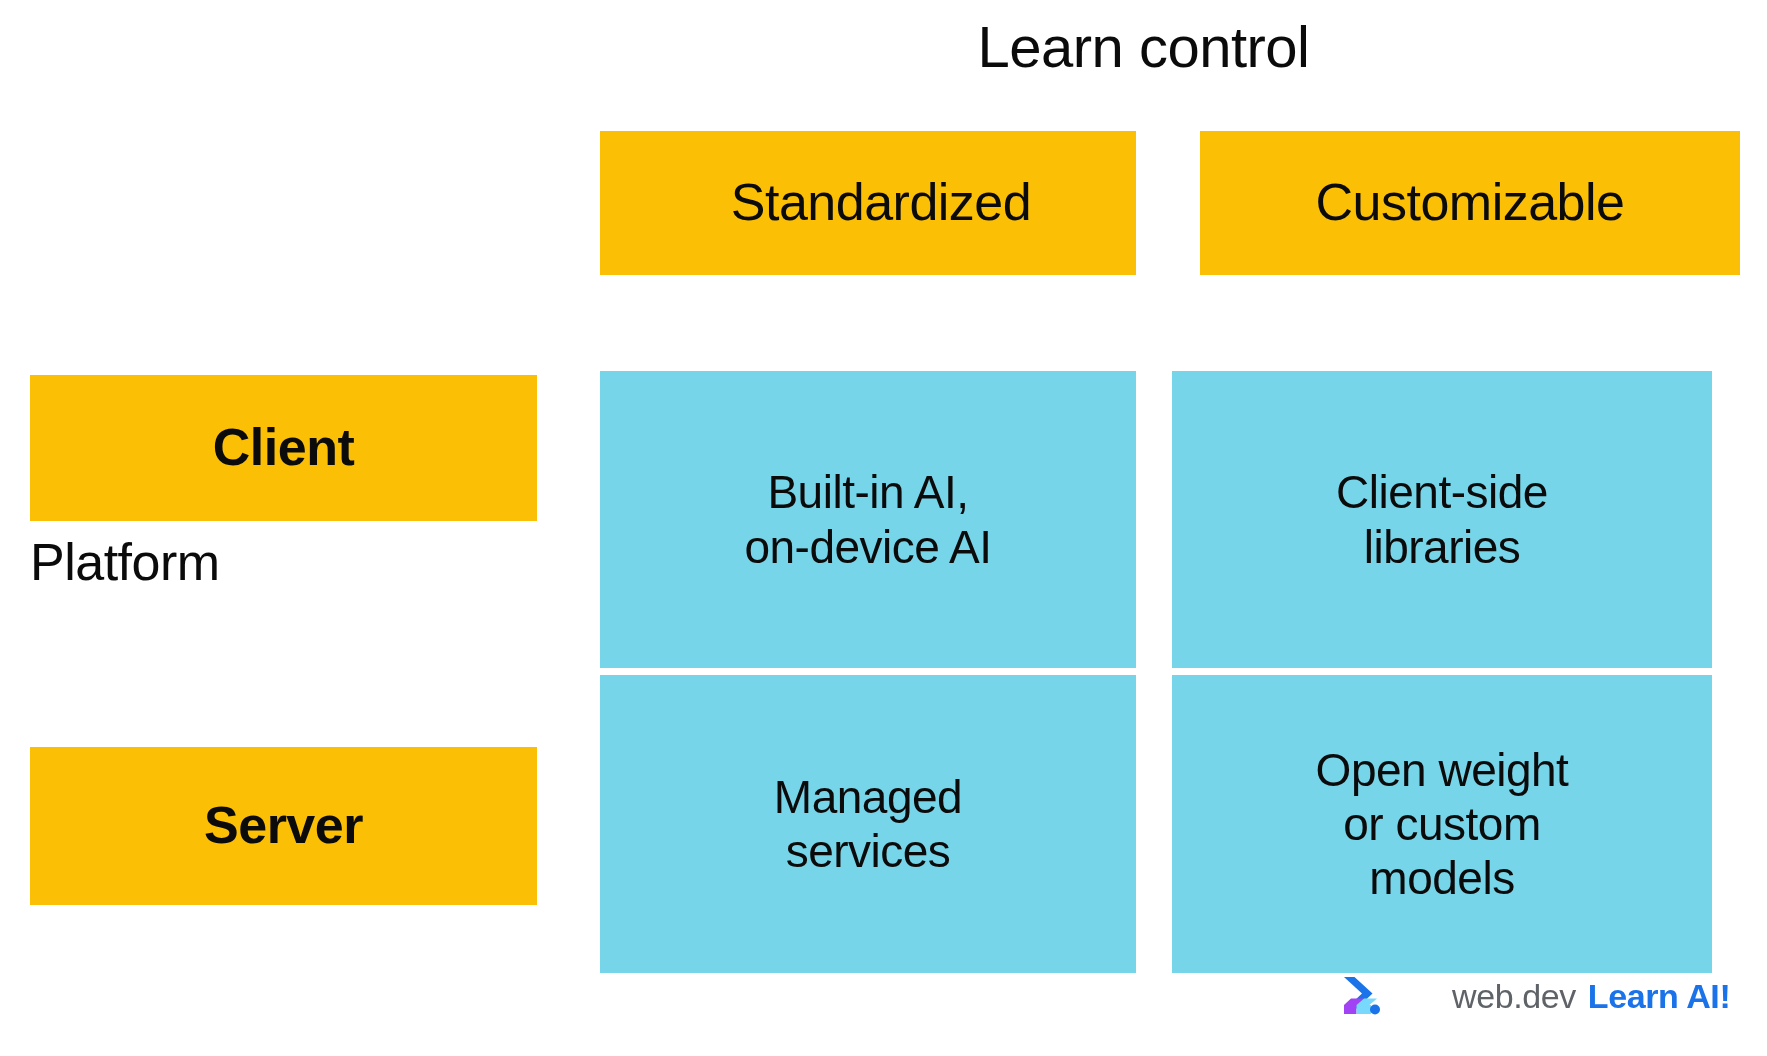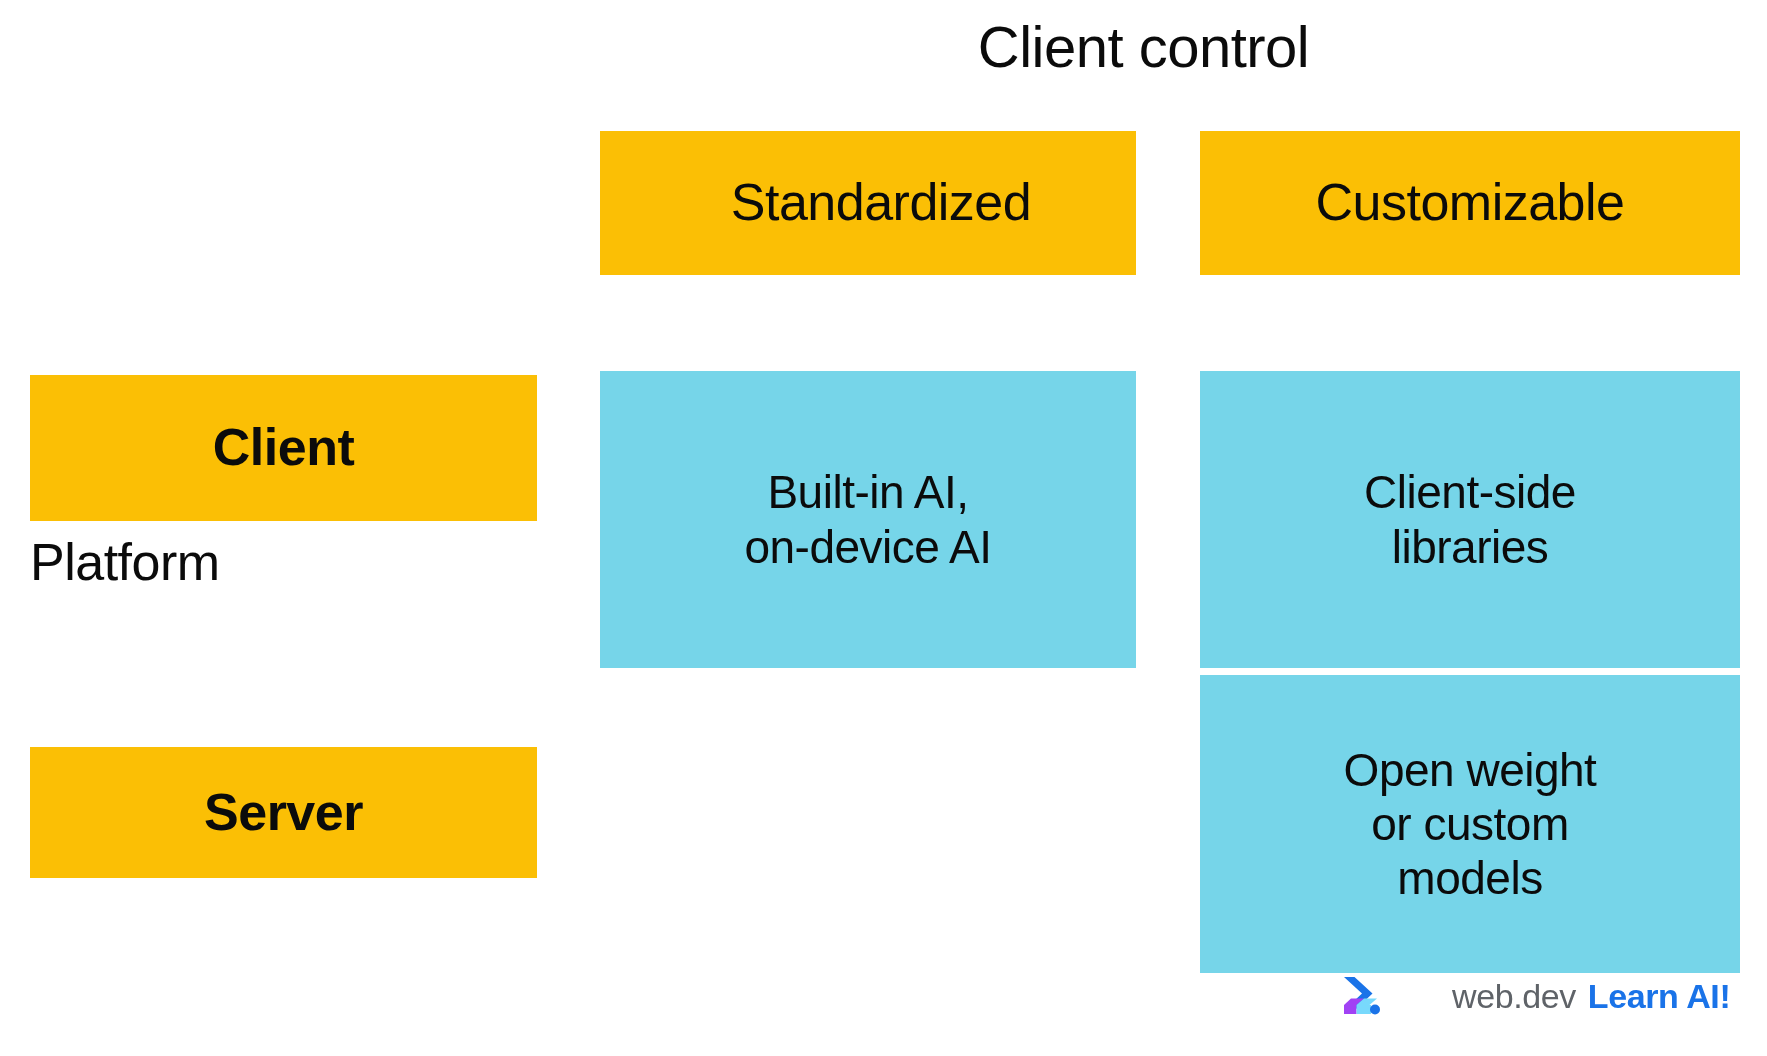--- a/index.html
+++ b/index.html
@@ -60,41 +60,41 @@
   .col-head.c2 { left: 1200px; width: 540px; }
 
   
   .row-label {
     left: 30px;
     width: 507px;
     font-size: 52px;
     font-weight: 700;
   }
   .row-label.r1 { top: 375px; height: 146px; }
-  .row-label.r2 { top: 747px; height: 131px; }
+  .row-label.r2 { top: 747px; height: 158px; }
 
   
   .axis-label {
     position: absolute;
     left: 30px;
     width: 507px;
     top: 532px;
     font-size: 52px;
     font-weight: 400;
     color: #0b0b0b;
     letter-spacing: -0.5px;
   }
 
   
   .cell {
     font-size: 46px;
     font-weight: 400;
   }
   .cell.col1 { left: 600px;  width: 536px; }
-  .cell.col2 { left: 1200px; width: 540px; }
+  .cell.col2 { left: 1172px; width: 540px; }
   .cell.row1 { top: 323px; height: 297px; margin-top: 48px; }
   .cell.row2 { top: 675px; height: 298px; }
 
   
   .logo {
     position: absolute;
     left: 1342px;
     top: 972px;
     display: flex;
     align-items: center;
@@ -121,21 +121,21 @@
     color: #1A73E8;
     font-weight: 700;
     margin-left: 12px;
   }
 </style>
 </head>
 <body>
 
 <div id="canvas">
 
-  <div class="title">Client control</div>
+  <div class="title">Learn control</div>
 
   <div class="box yellow col-head c1">
     <span>Standardized</span>
   </div>
 
   <div class="box yellow col-head c2">
     <span>Customizable</span>
   </div>
 
   <div class="box yellow row-label r1">
@@ -149,20 +149,23 @@
   </div>
 
   <div class="box cyan cell col1 row1">
     <span>Built-in AI,<br>on-device AI</span>
   </div>
 
   <div class="box cyan cell col2 row1">
     <span>Client-side<br>libraries</span>
   </div>
 
+  <div class="box cyan cell col1 row2">
+    <span>Managed<br>services</span>
+  </div>
 
   <div class="box cyan cell col2 row2">
     <span>Open weight<br>or custom<br>models</span>
   </div>
 
   <div class="logo">
     <svg class="logo-mark" viewBox="0 0 46 42">
       <path d="M2 2 L12.5 2 L30.5 18.5 L12.5 35.5 L2 35.5 L20 18.5 Z" fill="#1A73E8"></path>
       <path d="M2 30 L9 23.5 L22 23.5 L14.5 30 Z" fill="#A142F4"></path>
       <path d="M14.5 30 L22 23.5 L35 23.5 L27.5 30 Z" fill="#78D9FC"></path>

